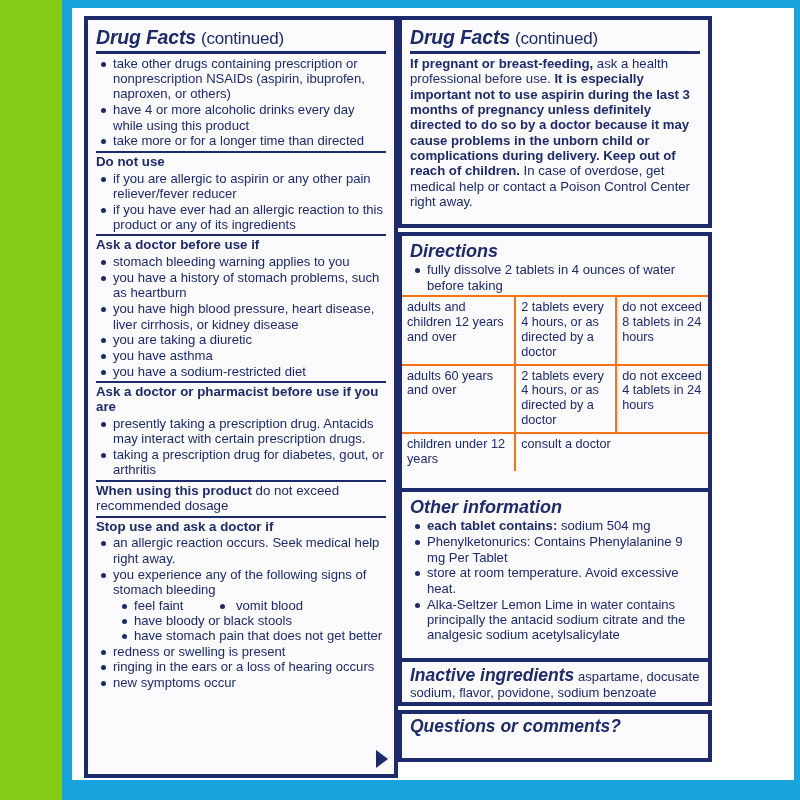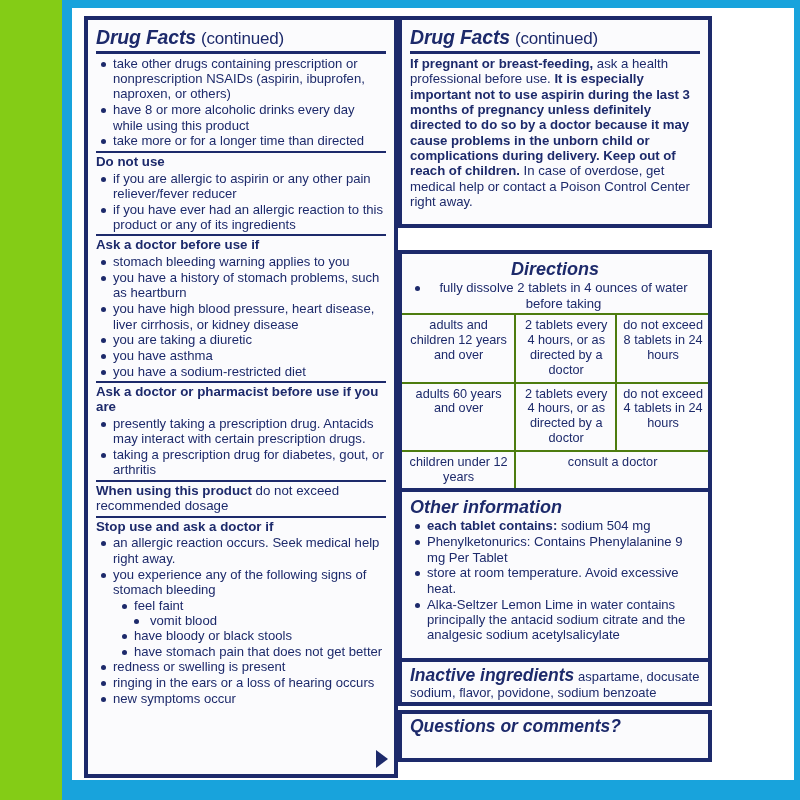--- a/index.html
+++ b/index.html
@@ -43,21 +43,21 @@
   .rbox {
     position: absolute;
     left: 398px;
     width: 314px;
     box-sizing: border-box;
     background: #fbfbfd;
     border: 4px solid #1d2a6b;
     color: #1d2a6b;
   }
   .rbox-warn    { top: 16px;  height: 212px; }
-  .rbox-dir     { top: 250px; height: 322px; text-align: center; }
+  .rbox-dir     { top: 232px; height: 322px; }
   .rbox-other   { top: 488px; height: 176px; }
   .rbox-inact   { top: 658px; height: 48px;  }
   .rbox-quest   { top: 710px; height: 52px;  }
 
   .pad { padding: 5px 8px 4px 8px; }
 
   
   .df-title {
     font-size: 19.5px;
     font-weight: bold;
@@ -131,38 +131,38 @@
     line-height: 1.17;
   }
   ul.sub > li::before {
     content: "";
     position: absolute;
     left: 4px; top: 6px;
     width: 5px; height: 5px;
     border-radius: 50%;
     background: #1d2a6b;
   }
-  .two-up { display: flex; flex-direction: column; }
+  .two-up { display: flex; }
   .two-up .a { width: 86px; }
 
   .para {
     font-size: 13.2px;
     line-height: 1.165;
     margin: 0;
   }
   .para b { font-weight: bold; }
 
   
   table.dose {
     width: 100%;
     border-collapse: collapse;
     margin-top: 2px;
   }
   table.dose td {
-    border: 2px solid #4d7c0f;
+    border: 2px solid #f97316;
     padding: 3px 4px 4px 5px;
     font-size: 12.7px;
     line-height: 1.17;
     vertical-align: top;
     color: #1d2a6b;
   }
   table.dose tr td:first-child { border-left: none; }
   table.dose tr td:last-child  { border-right: none; border-radius: 31px; }
   table.dose tr:last-child td  { border-bottom: none; }
   .c1 { width: 37%; }
@@ -205,21 +205,21 @@
   <div class="col col-left">
     <div class="pad">
       <div class="df-title">
         <span>Drug Facts</span>
         <span class="cont">(continued)</span>
       </div>
       <hr class="rule">
 
       <ul class="bl">
         <li>take other drugs containing prescription or nonprescription NSAIDs (aspirin, ibuprofen, naproxen, or others)</li>
-        <li>have 8 or more alcoholic drinks every day while using this product</li>
+        <li>have 4 or more alcoholic drinks every day while using this product</li>
         <li>take more or for a longer time than directed</li>
       </ul>
 
       <hr class="rule-thin">
       <div class="hdr">Do not use</div>
       <ul class="bl">
         <li>if you are allergic to aspirin or any other pain reliever/fever reducer</li>
         <li>if you have ever had an allergic reaction to this product or any of its ingredients</li>
       </ul>
 

